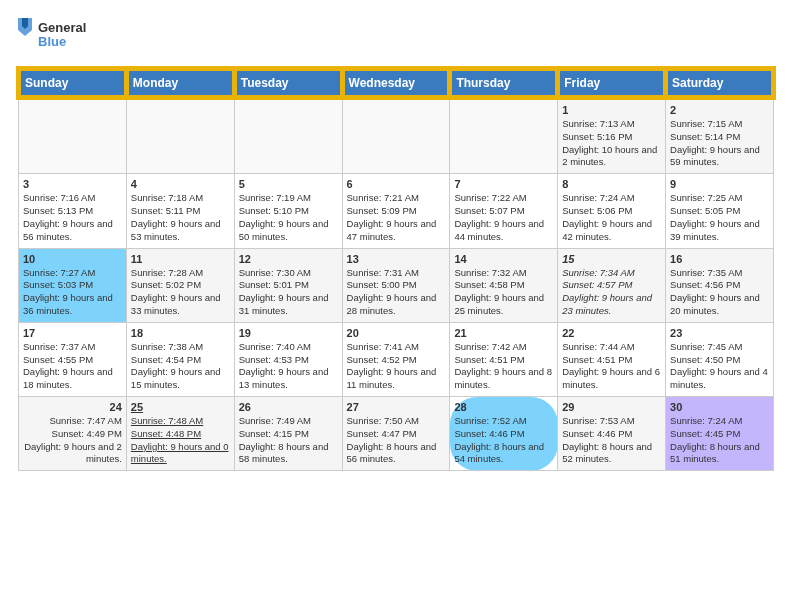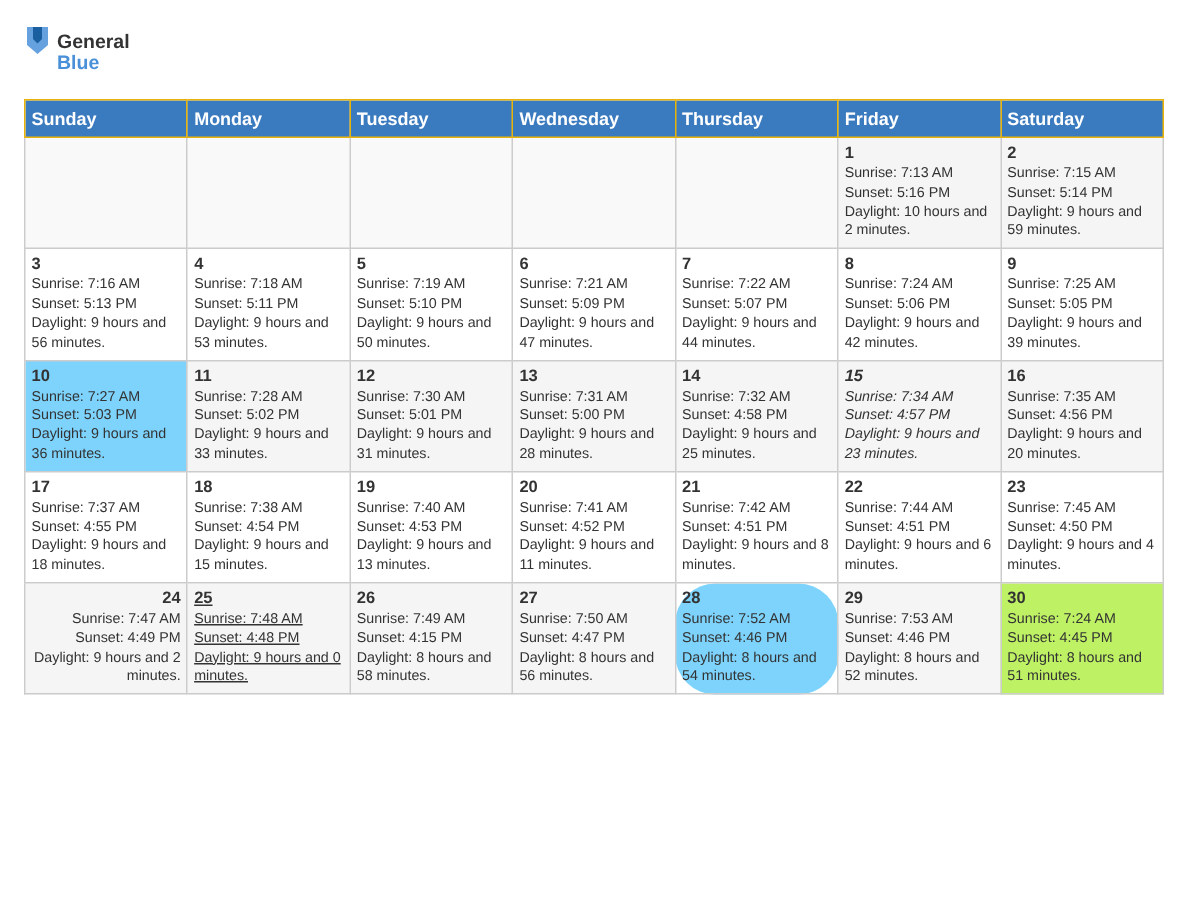--- a/index.html
+++ b/index.html
@@ -37,21 +37,21 @@
       width: 100%;
       border-collapse: collapse;
     }
     .calendar th {
       background: #3a7abf;
       color: #fff;
       font-size: 12px;
       font-weight: bold;
       padding: 5px 4px;
       text-align: left;
-      border: 1px solid #eab308;
+      border: 5px solid #eab308;
     }
     .calendar td {
       border: 1px solid #ccc;
       vertical-align: top;
       padding: 4px;
       font-size: 10px;
       color: #333;
       width: calc(100% / 7);
       min-height: 80px;
       background: #fff;
@@ -318,21 +318,21 @@
 Daylight: 8 hours
 and 54 minutes.</div>
         </td>
         <td style="background: rgb(245, 245, 245); margin-top: 24px;">
           <span class="day-number">29</span>
           <div class="day-info">Sunrise: 7:53 AM
 Sunset: 4:46 PM
 Daylight: 8 hours
 and 52 minutes.</div>
         </td>
-        <td style="background: #bef264;">
+        <td style="background: #c4b5fd;">
           <span class="day-number">30</span>
           <div class="day-info">Sunrise: 7:24 AM
 Sunset: 4:45 PM
 Daylight: 8 hours
 and 51 minutes.</div>
         </td>
       </tr>
     </tbody>
 </table>
 

